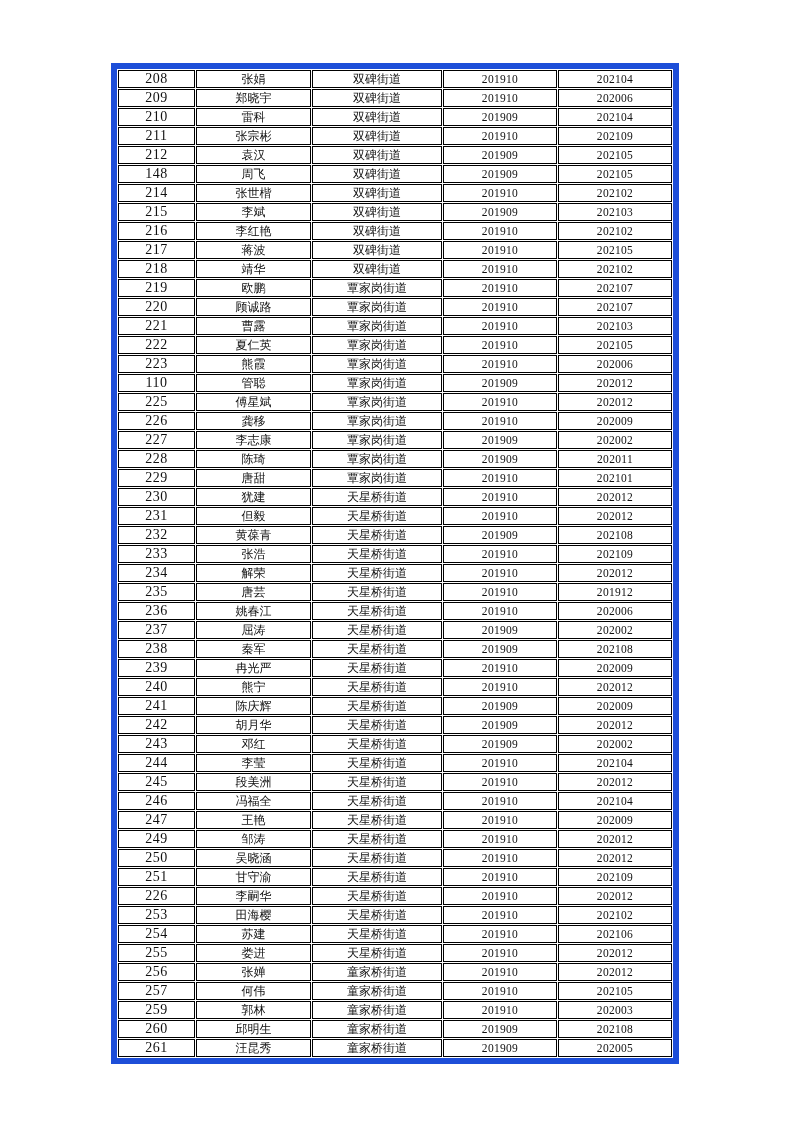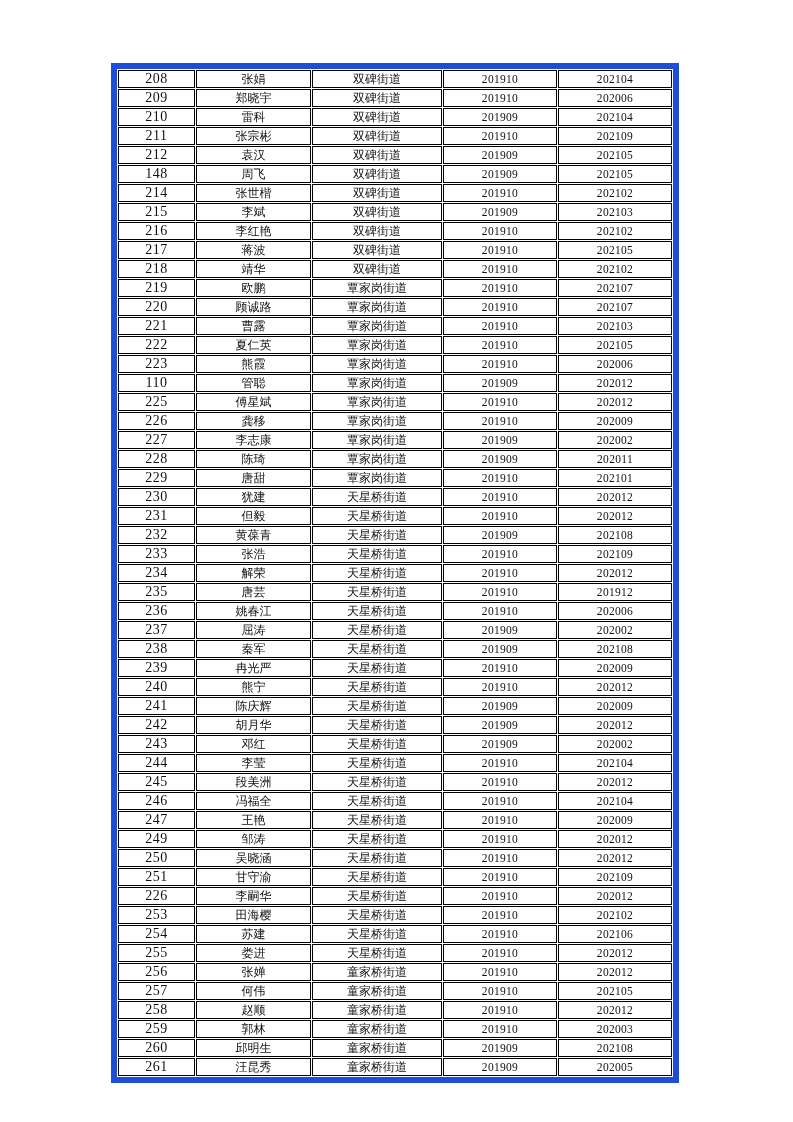--- a/index.html
+++ b/index.html
@@ -404,27 +404,20 @@
           <td class="cell-end">202012</td>
         </tr>
         <tr>
           <td class="cell-no">257</td>
           <td class="cell-name">何伟</td>
           <td class="cell-street">童家桥街道</td>
           <td class="cell-start">201910</td>
           <td class="cell-end">202105</td>
         </tr>
         <tr>
-          <td class="cell-no">258</td>
-          <td class="cell-name">赵顺</td>
-          <td class="cell-street">童家桥街道</td>
-          <td class="cell-start">201910</td>
-          <td class="cell-end">202012</td>
-        </tr>
-        <tr>
           <td class="cell-no">259</td>
           <td class="cell-name">郭林</td>
           <td class="cell-street">童家桥街道</td>
           <td class="cell-start">201910</td>
           <td class="cell-end">202003</td>
         </tr>
         <tr>
           <td class="cell-no">260</td>
           <td class="cell-name">邱明生</td>
           <td class="cell-street">童家桥街道</td>

